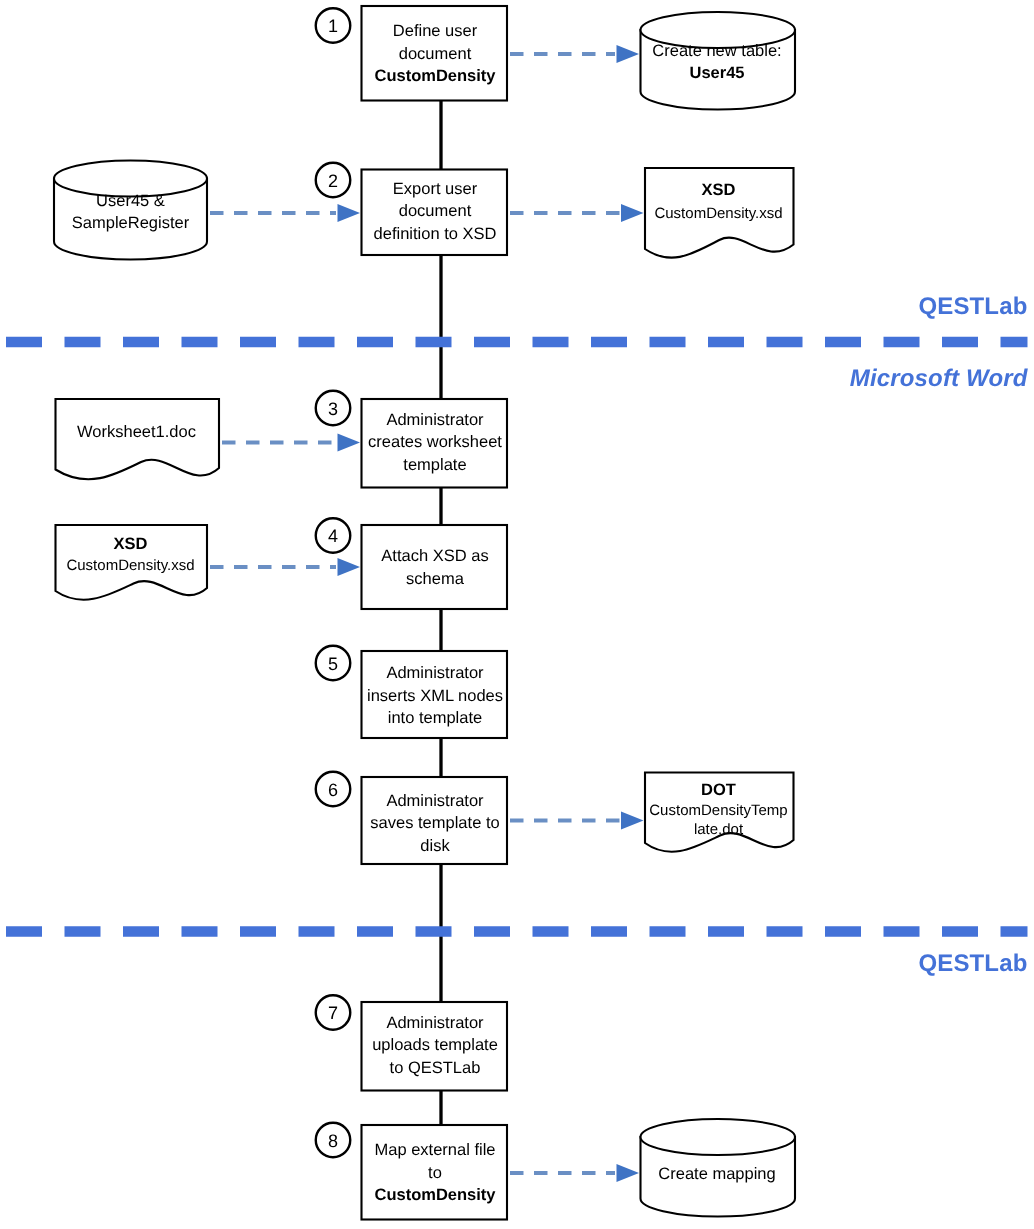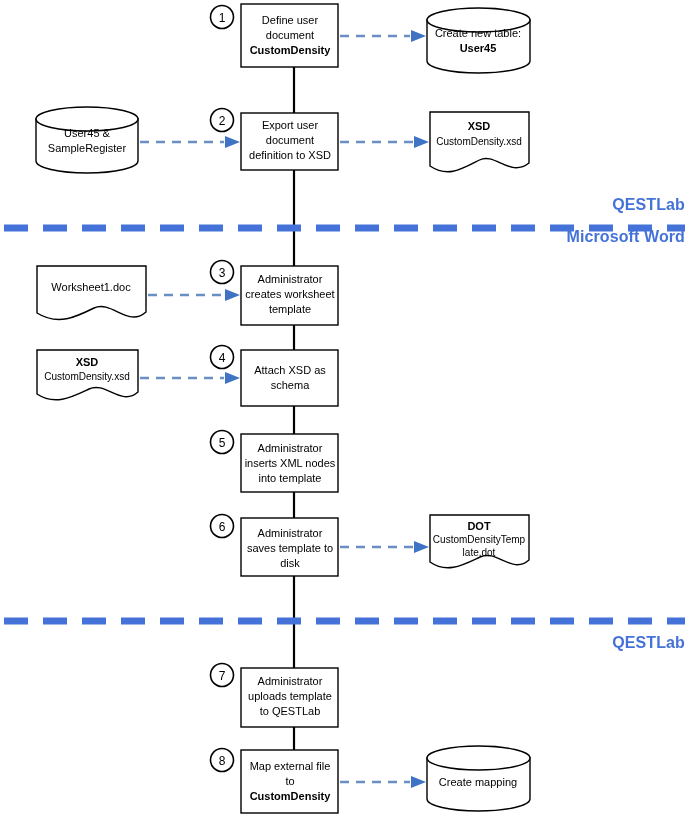--- a/index.html
+++ b/index.html
@@ -213,14 +213,14 @@
 
   <g>
     <path class="cyl-stroke" d="M427,758 L427,799 A51.5,12 0 0 0 530,799 L530,758 Z"></path>
     <ellipse class="cyl-stroke" cx="478.5" cy="758" rx="51.5" ry="12"></ellipse>
   </g>
   <text class="node-text" x="478" y="786">Create mapping</text>
 
 </svg>
 
 <div class="lane-label" style="top:196px;">QESTLab</div>
-<div class="lane-label" style="top:228px;">Microsoft Word</div>
+<div class="lane-label" style="top:244px;font-style:italic;">Microsoft Word</div>
 <div class="lane-label" style="top:634px;">QESTLab</div>
 
 </body></html>

